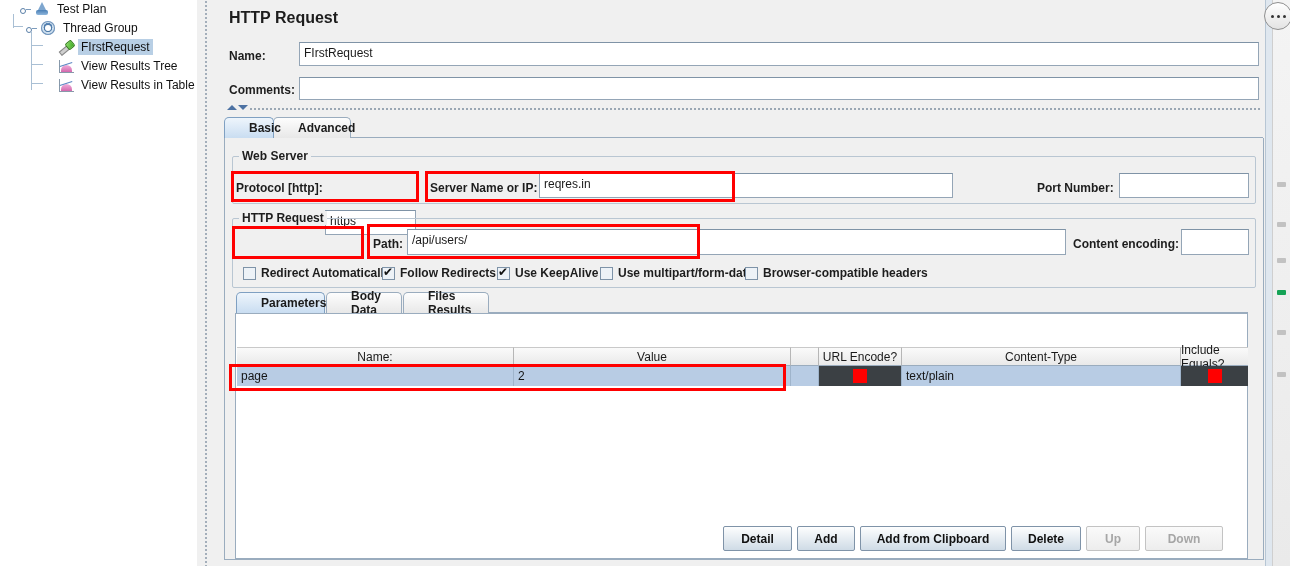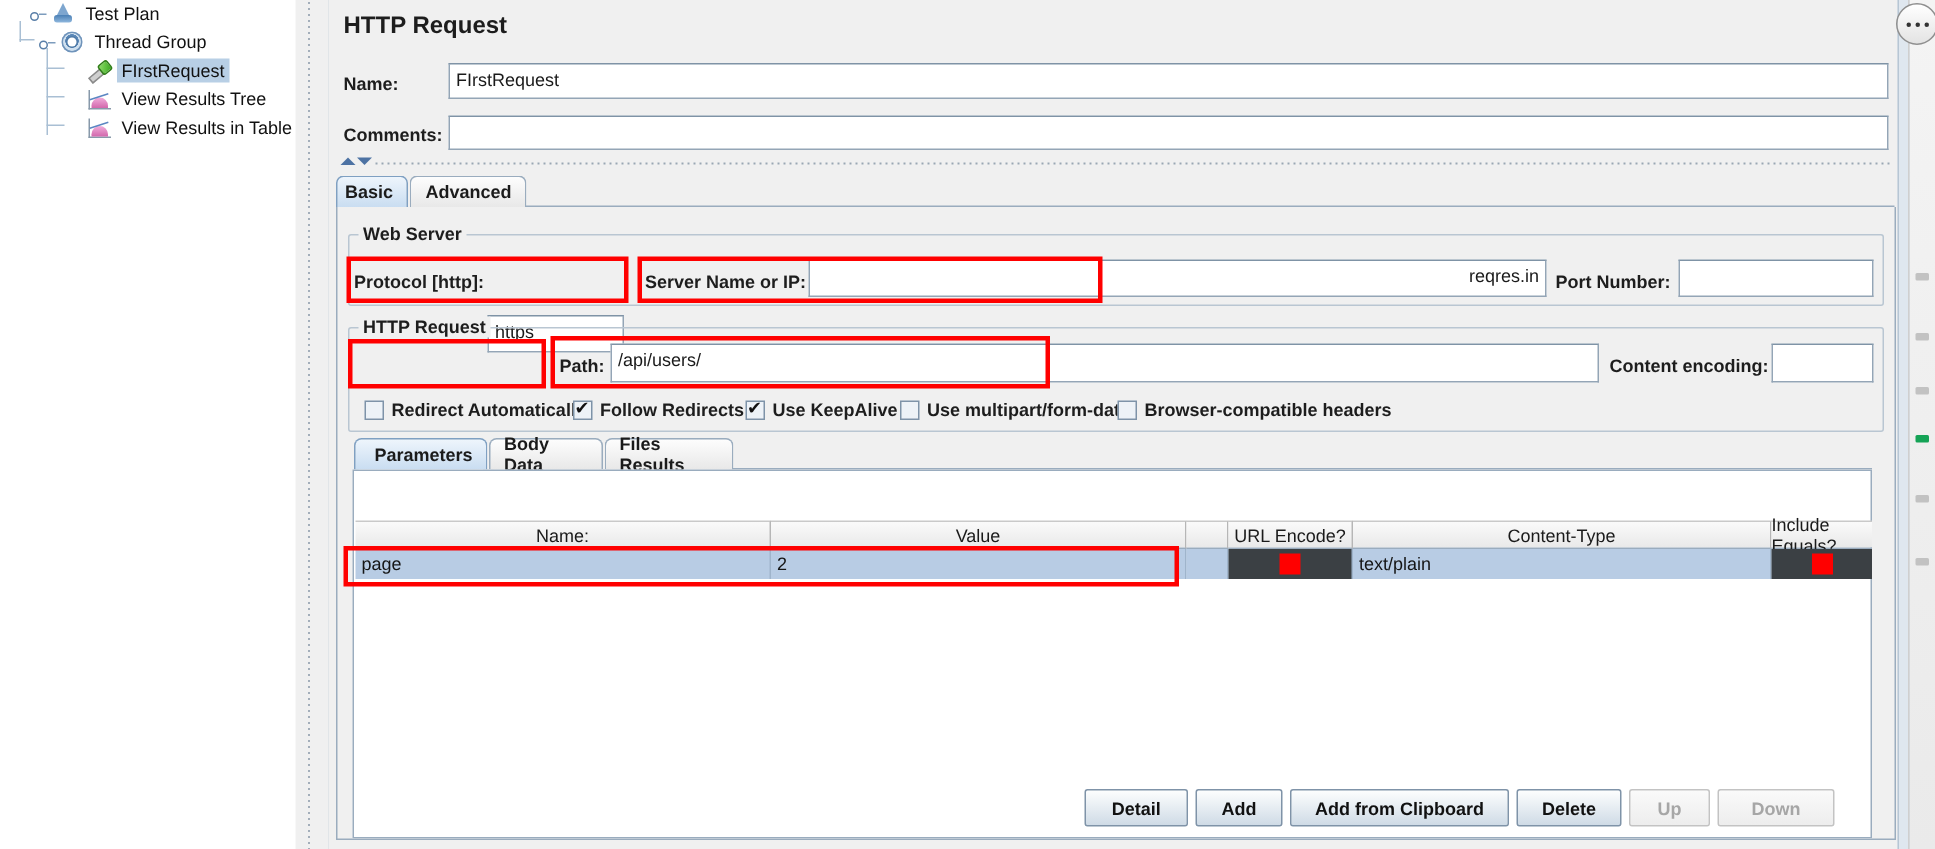--- a/index.html
+++ b/index.html
@@ -136,22 +136,22 @@
   .tri.down { border-left:5px solid transparent; border-right:5px solid transparent; border-top:5px solid #4d72a3; }
 
   
   .tabstrip { position:absolute; }
   .tab {
     position:absolute; height:21px; box-sizing:border-box;
     border:1px solid #9aacbe; border-bottom:none;
     border-radius:5px 5px 0 0;
     background: linear-gradient(#fdfdfd,#e8e8e8);
     font-size:12px; font-weight:bold; color:#1b1b1b;
-    display:flex; align-items:center; justify-content:flex-end;
-    padding:0 9px;
+    display:flex; align-items:center; justify-content:flex-start;
+    padding:0 24px;
   }
   .tab.active {
     background: linear-gradient(#eef5fc,#c9ddf1);
     border-color:#7fa0c2; z-index:3;
   }
   .tab-underline {
     position:absolute; height:1px; background:#9aacbe;
   }
 
   
@@ -365,21 +365,21 @@
 
     <div style="position:absolute; left:5px; top:138px; width:1040px; height:422px; border:1px solid #9aacbe; border-top:none; background:#f0f0f0; box-sizing:border-box;"></div>
 
     <div class="groupbox" style="left:13px; top:156px; width:1024px; height:48px;"></div>
     <div class="group-title" style="left:20px; top:149px;">Web Server</div>
 
     <div class="form-label" style="left:17px; top:181px;">Protocol [http]:</div>
     <div class="txt" style="left:106px; top:174px; width:91px; height:25px;margin-top:36px;">https</div>
 
     <div class="form-label" style="left:211px; top:181px;">Server Name or IP:</div>
-    <div class="txt" style="left:320px; top:173px; width:492px; height:25px;text-align:right;">reqres.in</div>
+    <div class="txt" style="left:320px; top:173px; width:414px; height:25px;">reqres.in</div>
 
     <div class="form-label" style="left:818px; top:181px;">Port Number:</div>
     <div class="txt" style="left:900px; top:173px; width:130px; height:25px;"></div>
 
     <div class="hl" style="left:12px; top:171px; width:188px; height:31px;"></div>
     <div class="hl" style="left:206px; top:171px; width:310px; height:31px;"></div>
 
     <div class="groupbox" style="left:13px; top:218px; width:1024px; height:70px;"></div>
     <div class="group-title" style="left:20px; top:211px;">HTTP Request</div>
 

